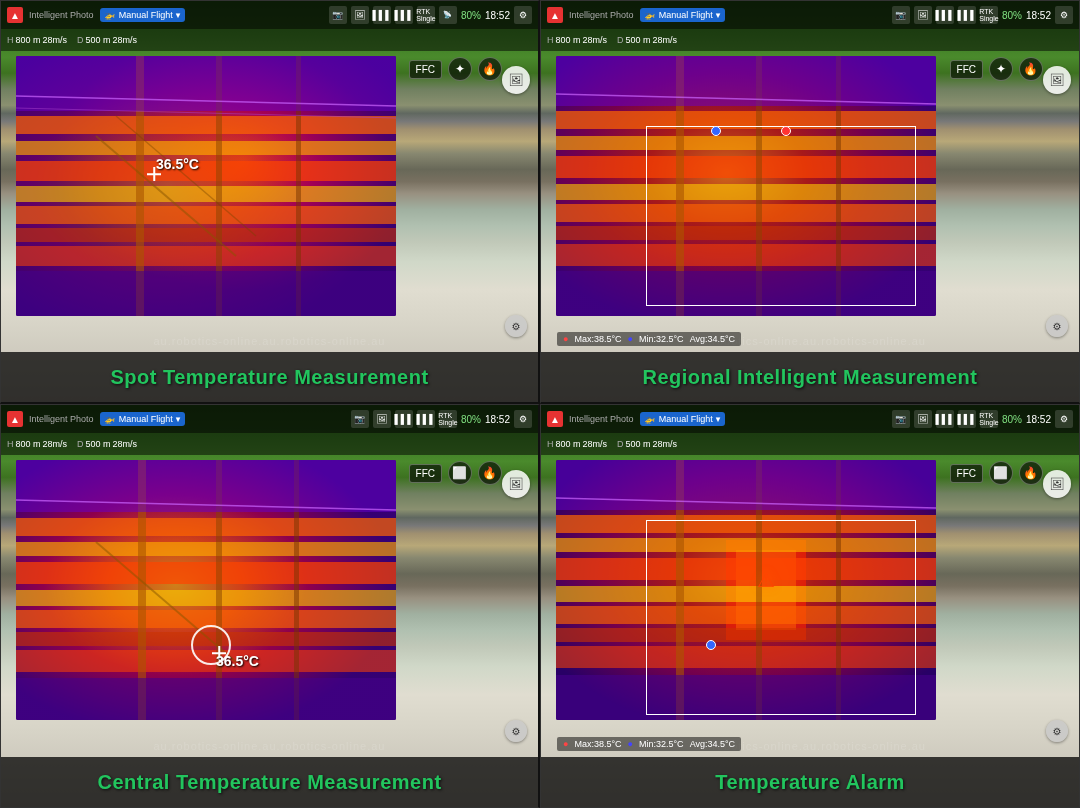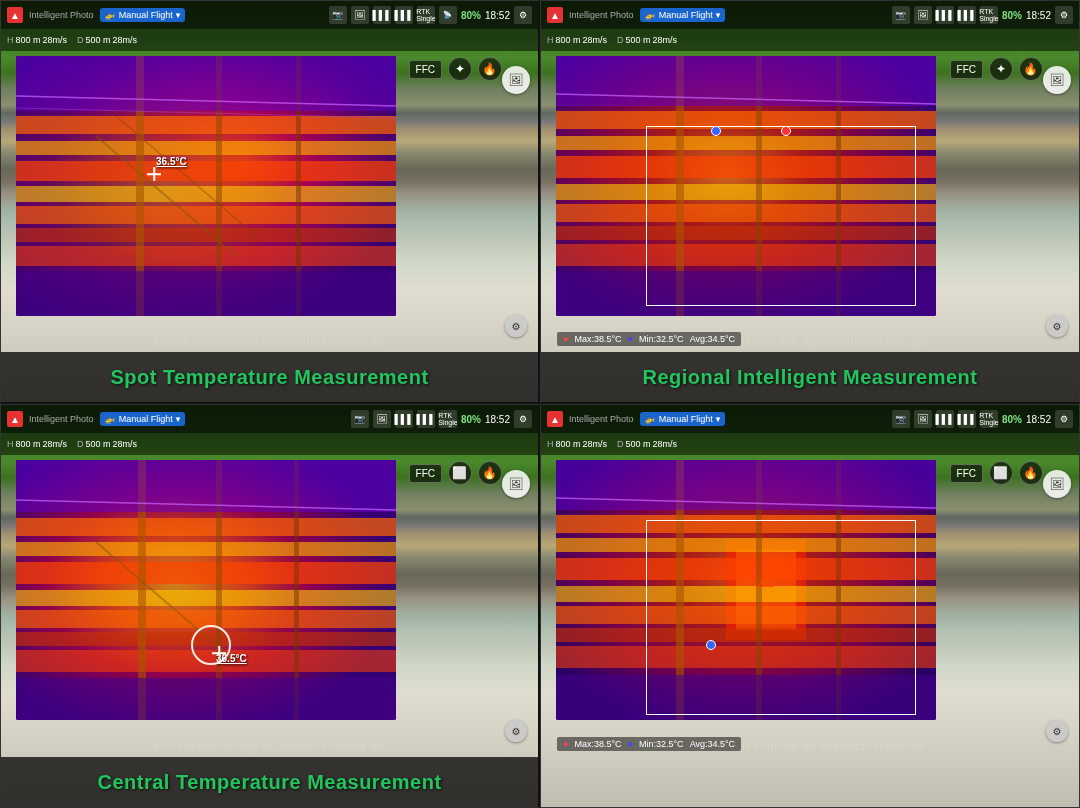--- a/index.html
+++ b/index.html
@@ -113,21 +113,21 @@
       display: flex;
       align-items: center;
       justify-content: center;
       color: white;
       font-size: 9px;
     }
 
     .ui-bar .battery {
       color: #80e080;
       font-size: 10px;
-      font-weight: bold;
+      font-weight: normal;
     }
 
     .ui-bar .time {
       color: white;
       font-size: 10px;
       text-align: center;
     }
 
     
     .ui-bar2 {
@@ -306,25 +306,24 @@
       width: 1.5px;
       height: 14px;
       top: 50%;
       left: 50%;
       transform: translate(-50%, -50%);
     }
 
     .temp-label {
       position: absolute;
       color: white;
-      font-size: 10px;
+      font-size: 14px;
       font-weight: bold;
       z-index: 15;
       text-shadow: 1px 1px 2px black;
-      text-decoration: underline;
     }
 
     
     .region-box {
       position: absolute;
       border: 1.5px solid white;
       z-index: 15;
     }
 
     
@@ -763,14 +762,17 @@
       <span>Avg:34.5°C</span>
     </div>
 
     <div class="right-controls">
       <div class="ctrl-btn">🖼</div>
       <div class="ctrl-btn small">⚙</div>
     </div>
 
     <div class="watermark">au.robotics-online.au.robotics-online.au</div>
 
+    <div class="caption-bar">
+      <span class="caption-text">Temperature Alarm</span>
+    </div>
   </div>
 </div>
 
 </body></html>

